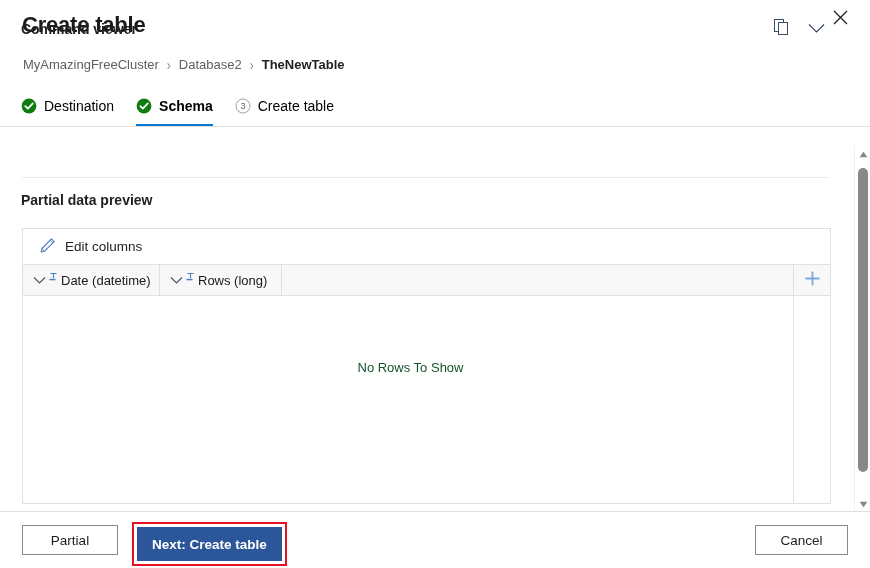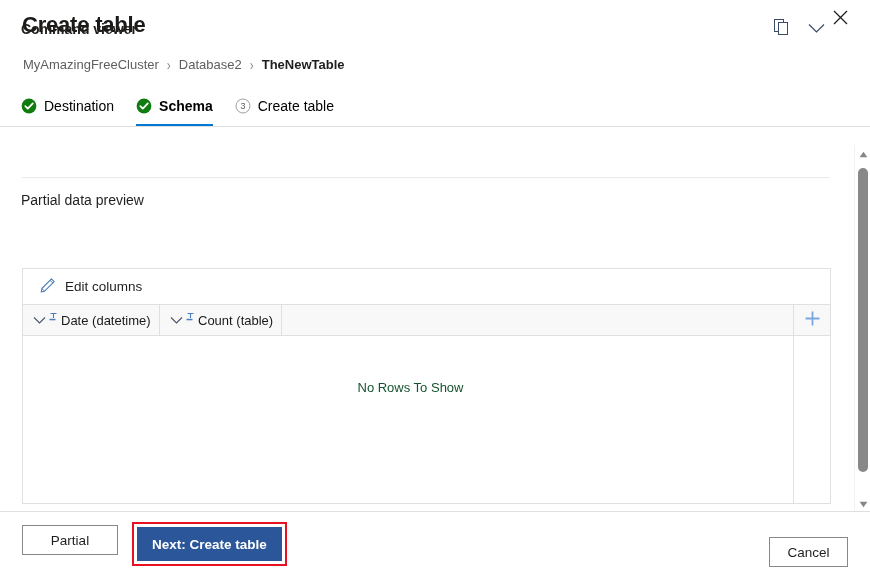--- a/index.html
+++ b/index.html
@@ -151,36 +151,35 @@
     right: 32px;
     bottom: 56px;
     overflow: hidden;
   }
 
   .section-title {
     position: absolute;
     left: 21px;
     top: 14px;
     font-size: 14px;
-    font-weight: normal;
+    font-weight: bold;
     color: #201f1e;
   }
 
   
   .grid {
     position: absolute;
     left: 22px;
     right: 7px;
     top: 50px;
     bottom: 8px;
     border: 1px solid #e0e0e0;
     background: #ffffff;
     display: flex;
     flex-direction: column;
-    margin-top: 40px;
   }
 
   .grid-toolbar {
     height: 36px;
     border-bottom: 1px solid #e0e0e0;
     display: flex;
     align-items: center;
     padding-left: 16px;
     background: #fff;
     flex: 0 0 auto;
@@ -317,21 +316,21 @@
     display: flex;
     align-items: center;
     justify-content: center;
   }
   .btn-secondary {
     background: #ffffff;
     border: 1px solid #8a8886;
     color: #201f1e;
   }
   .btn-previous { left: 22px; top: 13px; width: 96px; }
-  .btn-cancel { right: 22px; top: 25px; width: 79px; }
+  .btn-cancel { right: 22px; top: 13px; width: 93px; }
 
   .next-wrap {
     position: absolute;
     left: 132px;
     top: 10px;
     padding: 3px;
     border: 2px solid #e81123;
     background: transparent;
   }
   .btn-primary {
@@ -462,21 +461,21 @@
           <svg width="13" height="9" viewBox="0 0 13 9">
             <path d="M1 1.5 L6.5 7 L12 1.5" stroke="#4a5568" stroke-width="1.1" fill="none"></path>
           </svg>
         </span>
         <span class="type-ico">
           <svg width="11" height="13" viewBox="0 0 11 13">
             <path d="M1.5 1.5 L7.5 1.5 M4.5 1.5 L4.5 6" stroke="#4a7ebb" stroke-width="1.1" fill="none"></path>
             <rect x="0.5" y="6.8" width="6" height="1.5" fill="#4a7ebb"></rect>
           </svg>
         </span>
-        <span class="col-label">Count (table)</span>
+        <span class="col-label">Rows (long)</span>
       </div>
 
       <div class="col-filler"></div>
 
       <div class="col-add">
         <span>
           <svg width="17" height="17" viewBox="0 0 17 17">
             <path d="M8.5 1.5 L8.5 15.5 M1.5 8.5 L15.5 8.5" stroke="#7ba7e0" stroke-width="1.8" fill="none"></path>
           </svg>
         </span>

